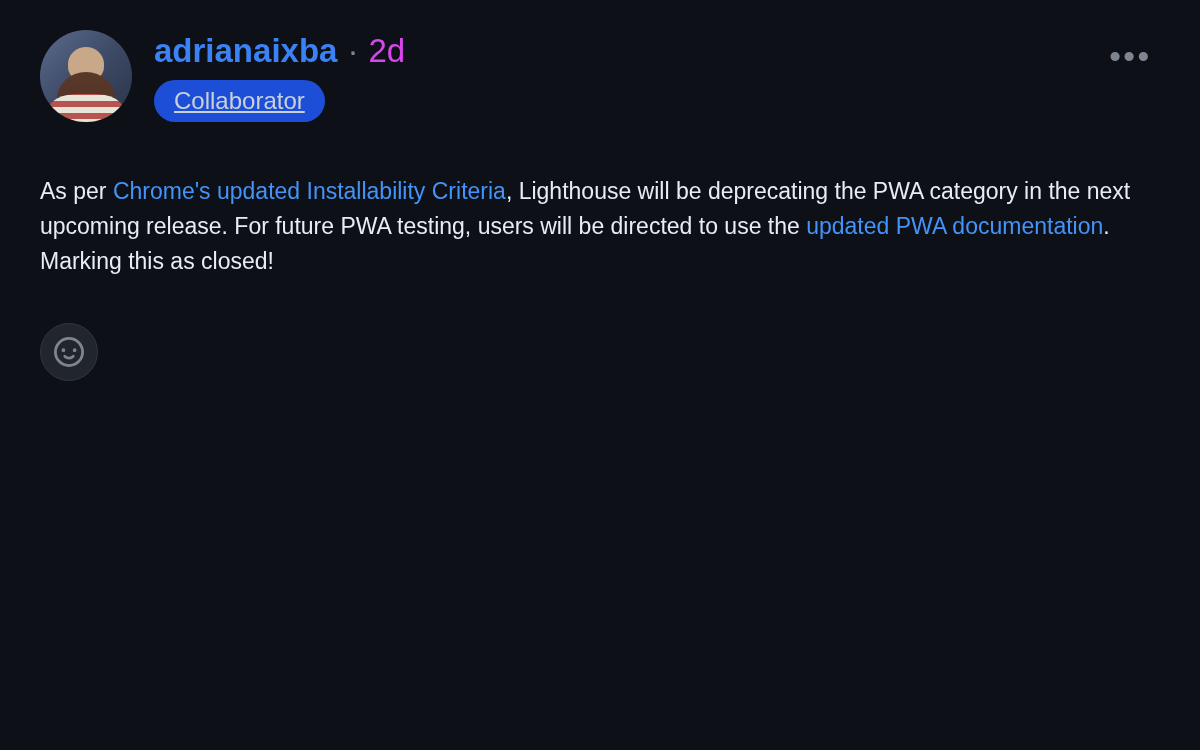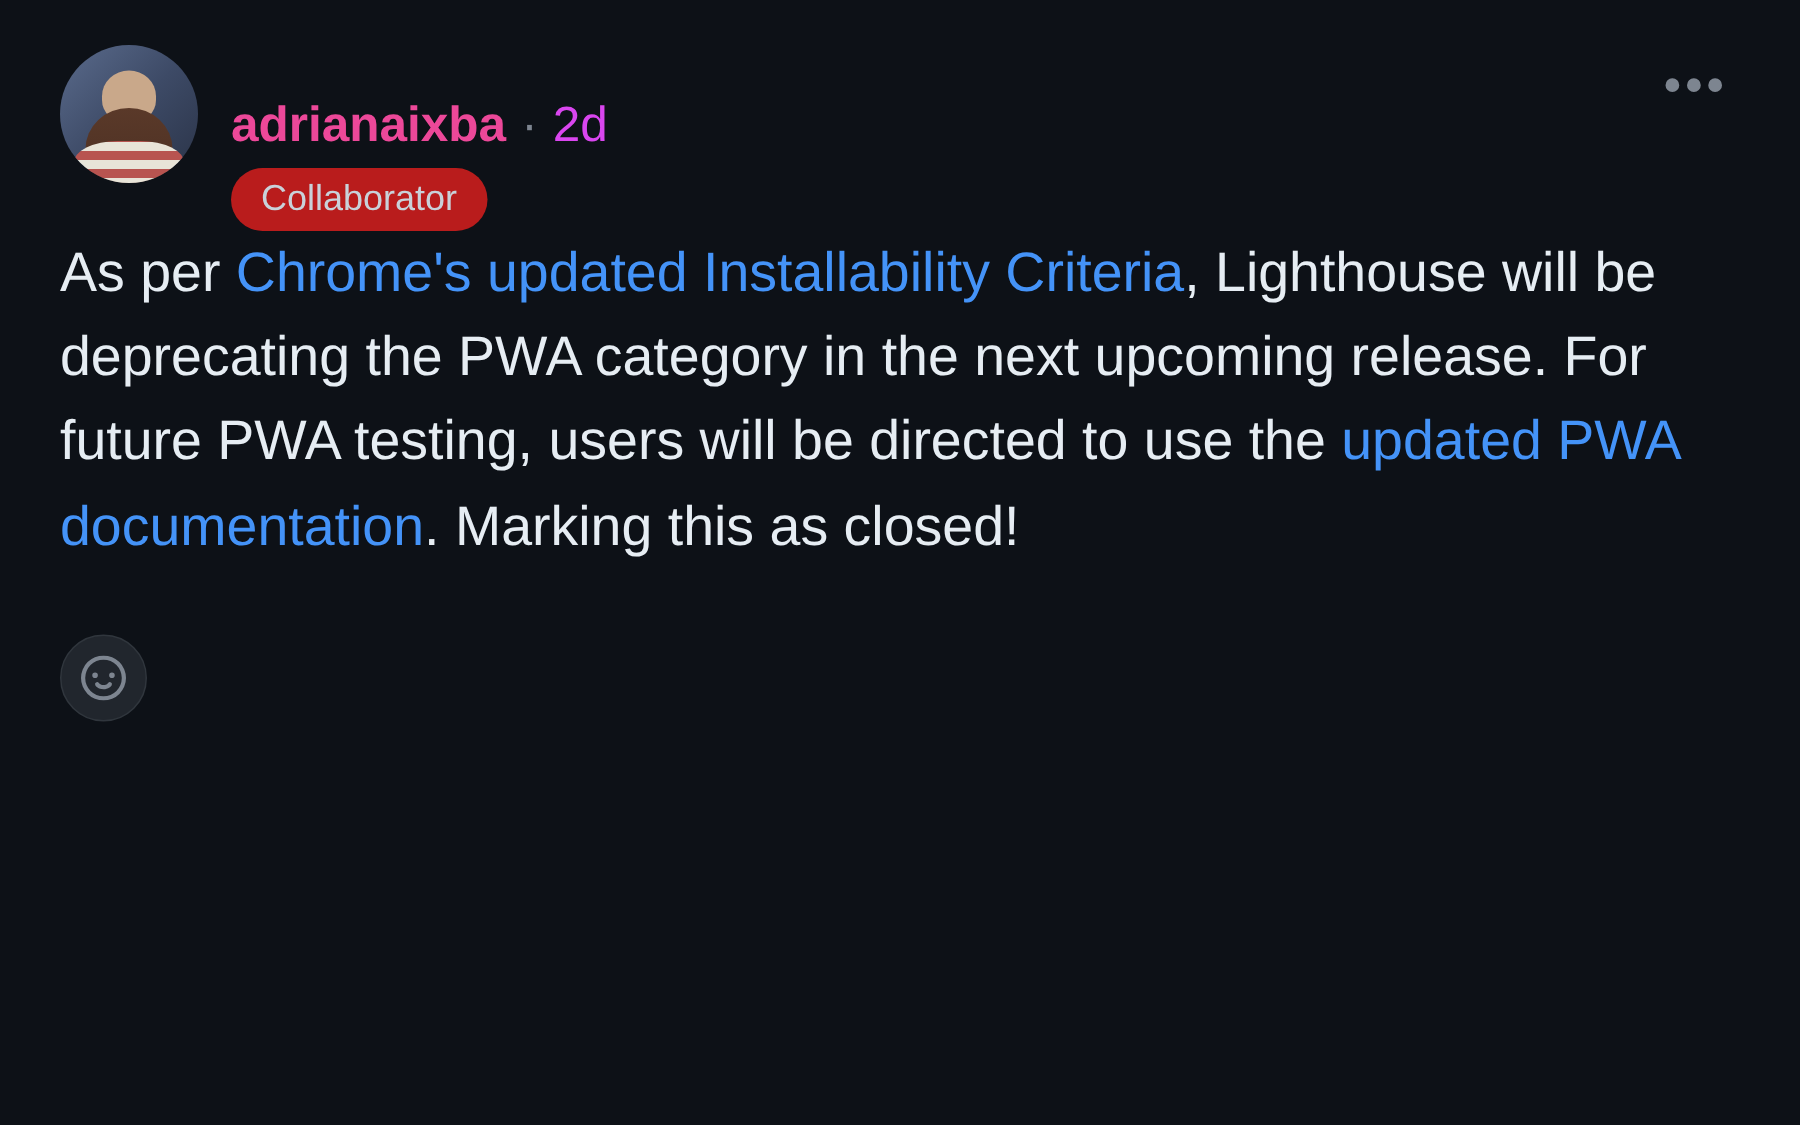--- a/index.html
+++ b/index.html
@@ -80,55 +80,56 @@
       gap: 10px;
       padding-top: 2px;
     }
     .username-row {
       display: flex;
       align-items: baseline;
       gap: 4px;
       font-size: 33px;
     }
     .username {
-      color: #ec4899;
+      color: #3b82f6;
       font-weight: 600;
-      margin-top: 32px;
     }
     .separator {
       color: #7d8590;
       margin: 0 6px;
       font-weight: 400;
     }
     .timestamp {
       color: #d946ef;
       font-weight: 400;
     }
     .badge {
       display: inline-block;
-      background-color: #b91c1c;
+      background-color: #1d4ed8;
       color: #c9d1d9;
       padding: 7px 20px;
       border-radius: 22px;
       font-size: 24px;
       font-weight: 400;
       width: fit-content;
+      text-decoration: underline;
     }
     .more-button {
       color: #7d8590;
       font-size: 32px;
       letter-spacing: 3px;
       font-weight: 700;
       cursor: pointer;
       padding: 4px 8px;
       line-height: 1;
       margin-top: 6px;
     }
     .comment-body {
-      font-size: 37px;
+      margin-top: 52px;
+      font-size: 23px;
       line-height: 1.52;
       color: #e6edf3;
       font-weight: 400;
     }
     .comment-body a {
       color: #4493f8;
       text-decoration: none;
     }
     .reaction-bar {
       margin-top: 44px;

